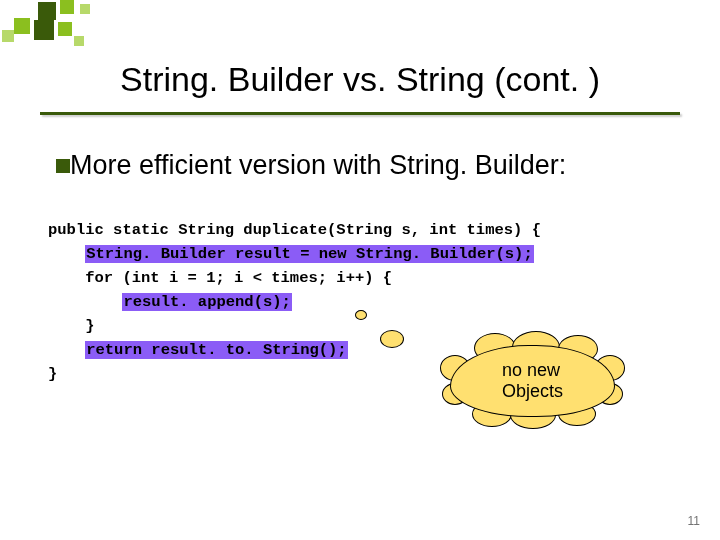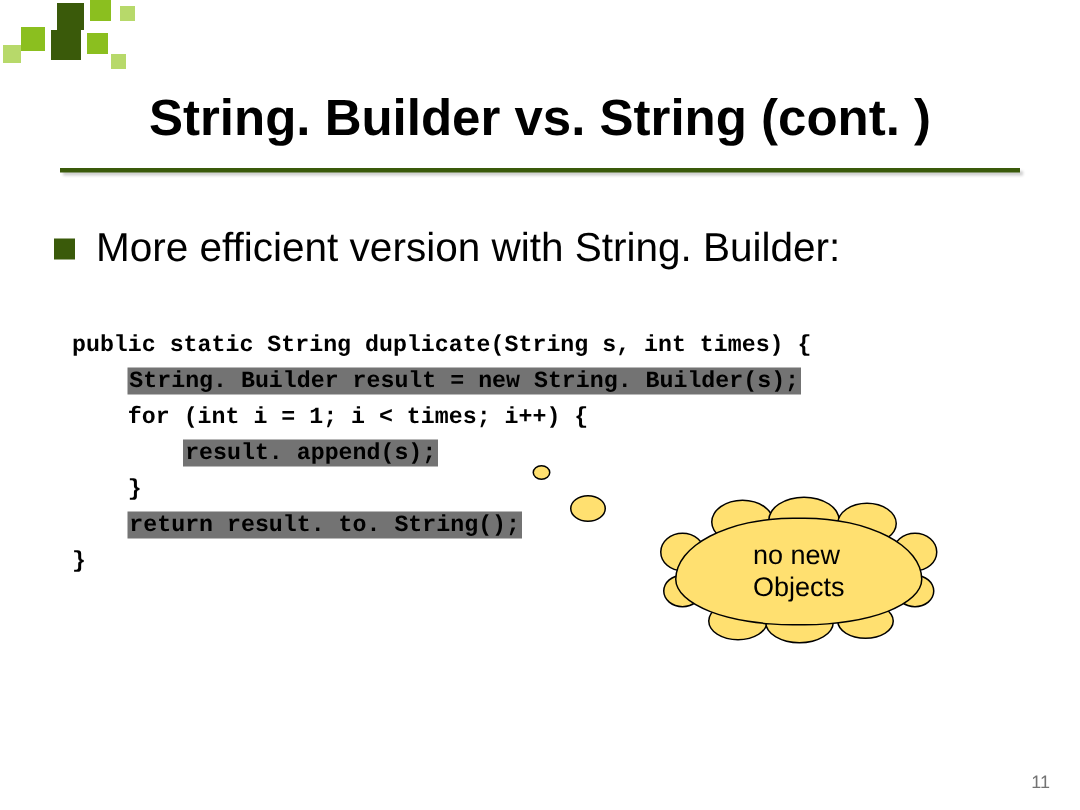--- a/index.html
+++ b/index.html
@@ -22,38 +22,37 @@
   .sq.light { background: #b7d96a; }
 
   .title {
     position: absolute;
     top: 60px;
     left: 0;
     width: 720px;
     text-align: center;
     font-size: 34px;
     color: #000;
-    font-weight: bold;
+    font-weight: normal;
   }
   .title-underline {
     position: absolute;
     top: 112px;
     left: 40px;
     width: 640px;
     height: 3px;
     background: #3a5a0a;
     box-shadow: 2px 2px 2px rgba(0,0,0,0.2);
   }
   .bullet-row {
     position: absolute;
     top: 150px;
-    left: 36px;
+    left: 56px;
     display: flex;
     align-items: center;
-    gap: 14px;
   }
   .bullet-sq {
     width: 14px; height: 14px;
     background: #3a5a0a;
   }
   .bullet-text {
     font-size: 27px;
     color: #000;
   }
   .code {
@@ -61,21 +60,21 @@
     top: 218px;
     left: 48px;
     font-family: "Courier New", Courier, monospace;
     font-size: 15.5px;
     font-weight: bold;
     line-height: 1.55;
     color: #000;
     white-space: pre;
   }
   .hl {
-    background: #737373;
+    background: #8b5cf6;
     padding: 0 1px;
   }
   .cloud {
     position: absolute;
     top: 345px;
     left: 450px;
     width: 165px;
     height: 72px;
   }
   .cloud-body {

